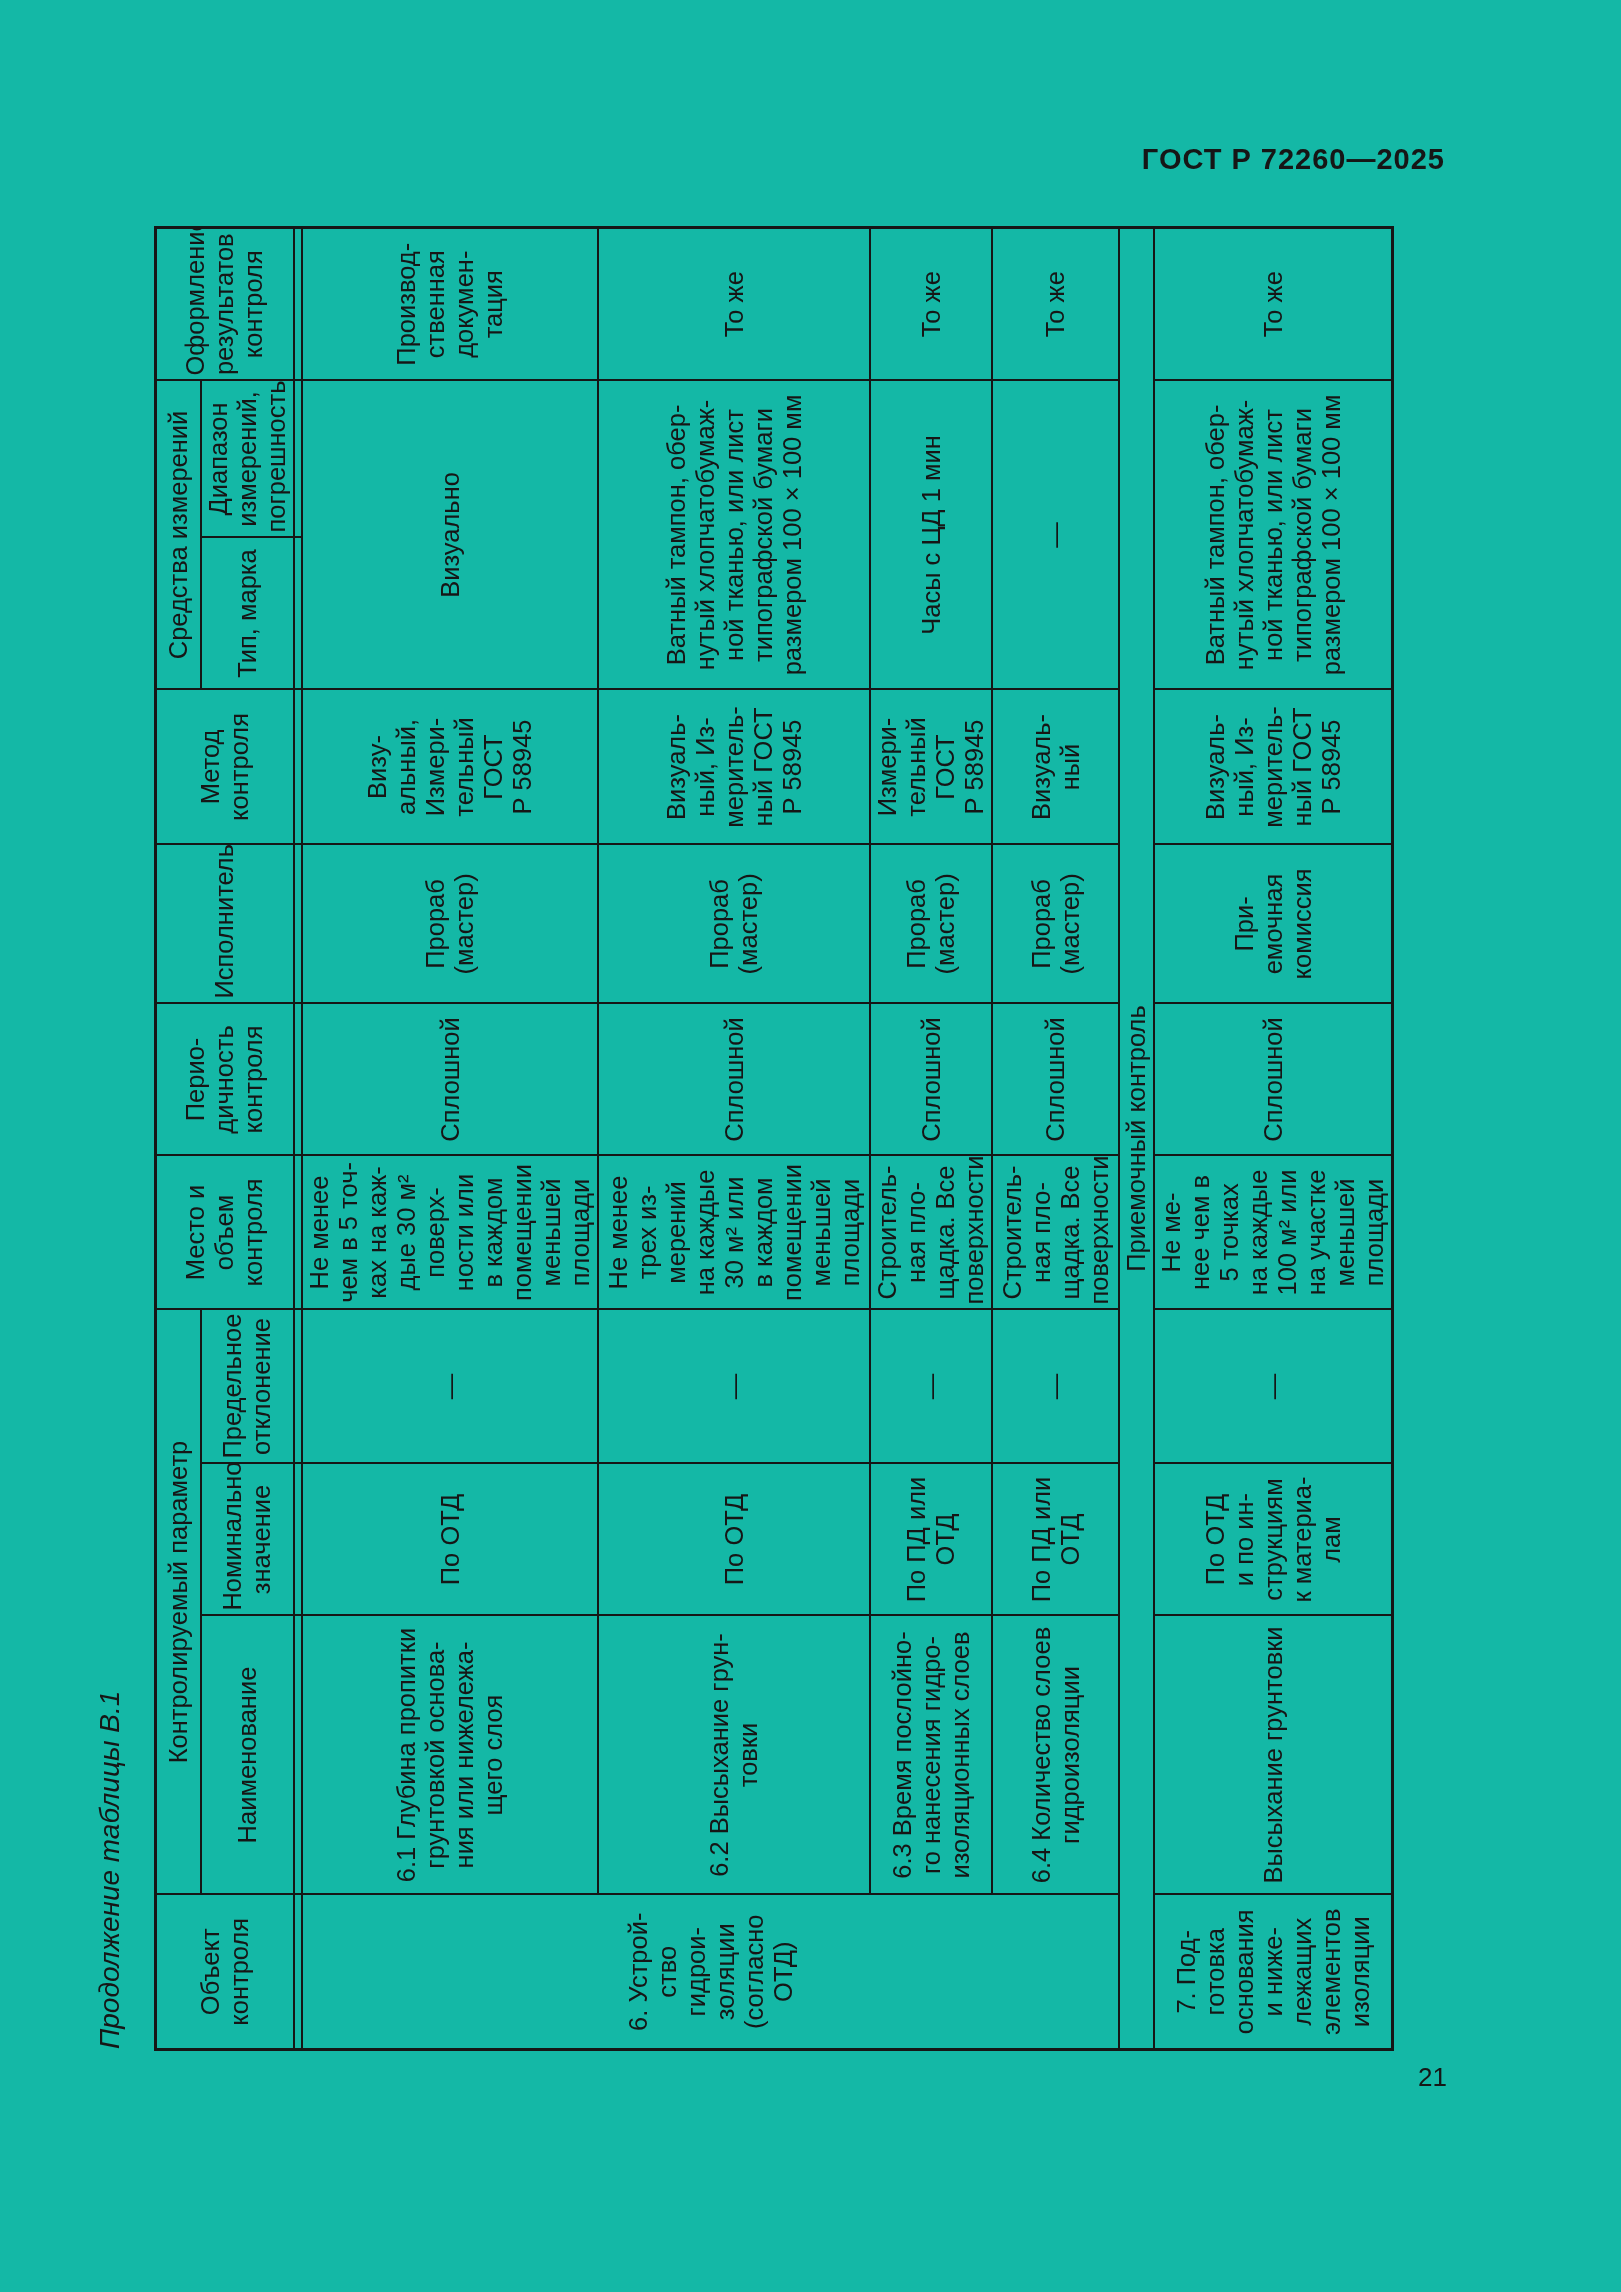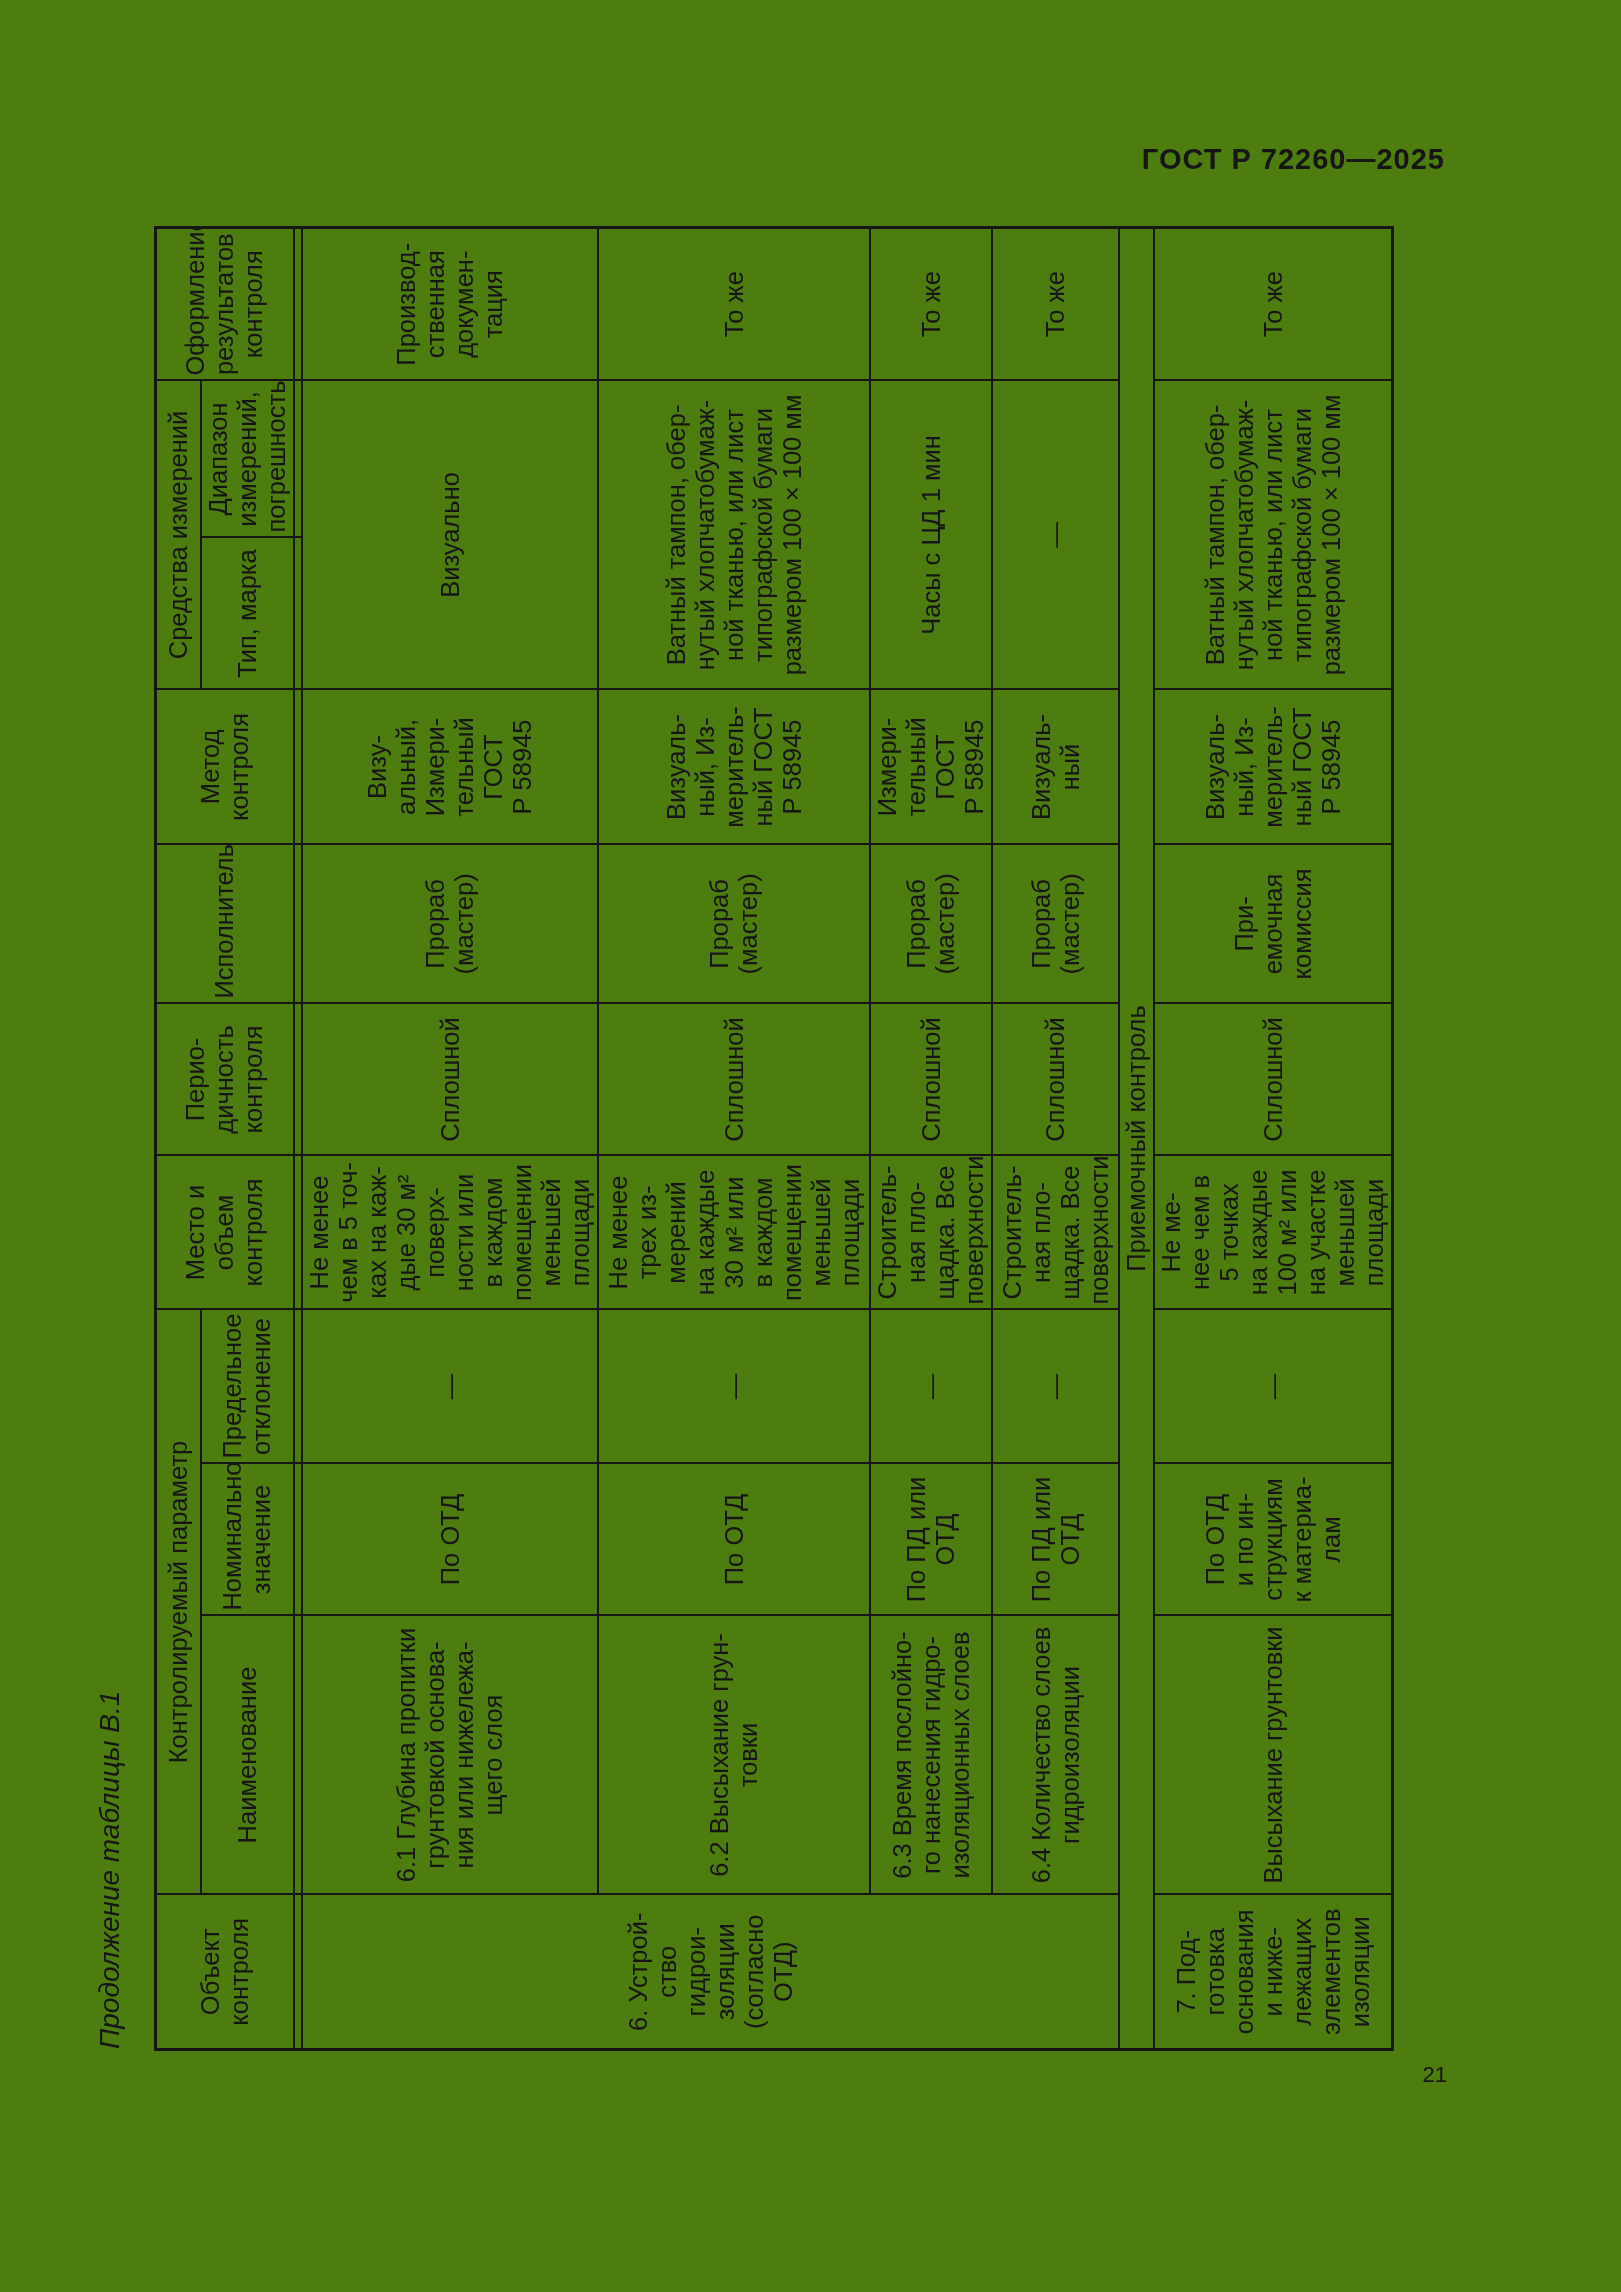--- a/index.html
+++ b/index.html
@@ -1,30 +1,30 @@
 <!DOCTYPE html>
 <html><head>
 <meta charset="utf-8">
 <style>
   html,body{margin:0;padding:0;background:#e8e8e8;}
   .page{
     position:relative;
     width:1621px;height:2293px;
-    background:#4d7c0f;
+    background:#14b8a6;
     font-family:"Liberation Sans",sans-serif;
     color:#161616;
     overflow:hidden;
   }
   .doc-header{
     position:absolute;top:143px;right:176px;
     font-size:29px;font-weight:bold;letter-spacing:1px;
   }
   .page-number{
     position:absolute;top:2062px;right:174px;
-    font-size:22px;
+    font-size:26px;
   }
   
   .stage{
     position:absolute;top:0;left:0;
     width:2293px;height:1621px;
     transform-origin:0 0;
     transform:rotate(-90deg) translateX(-2293px);
   }
   .table-caption{
     position:absolute;left:244px;top:94px;

